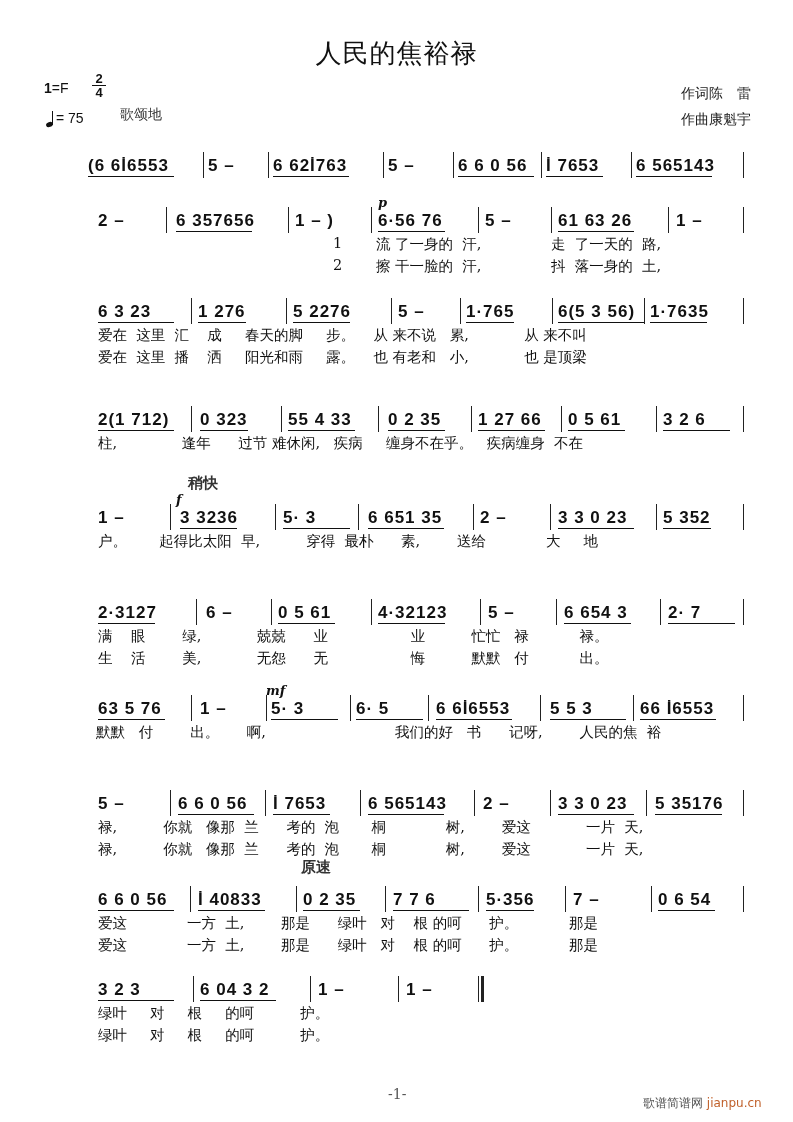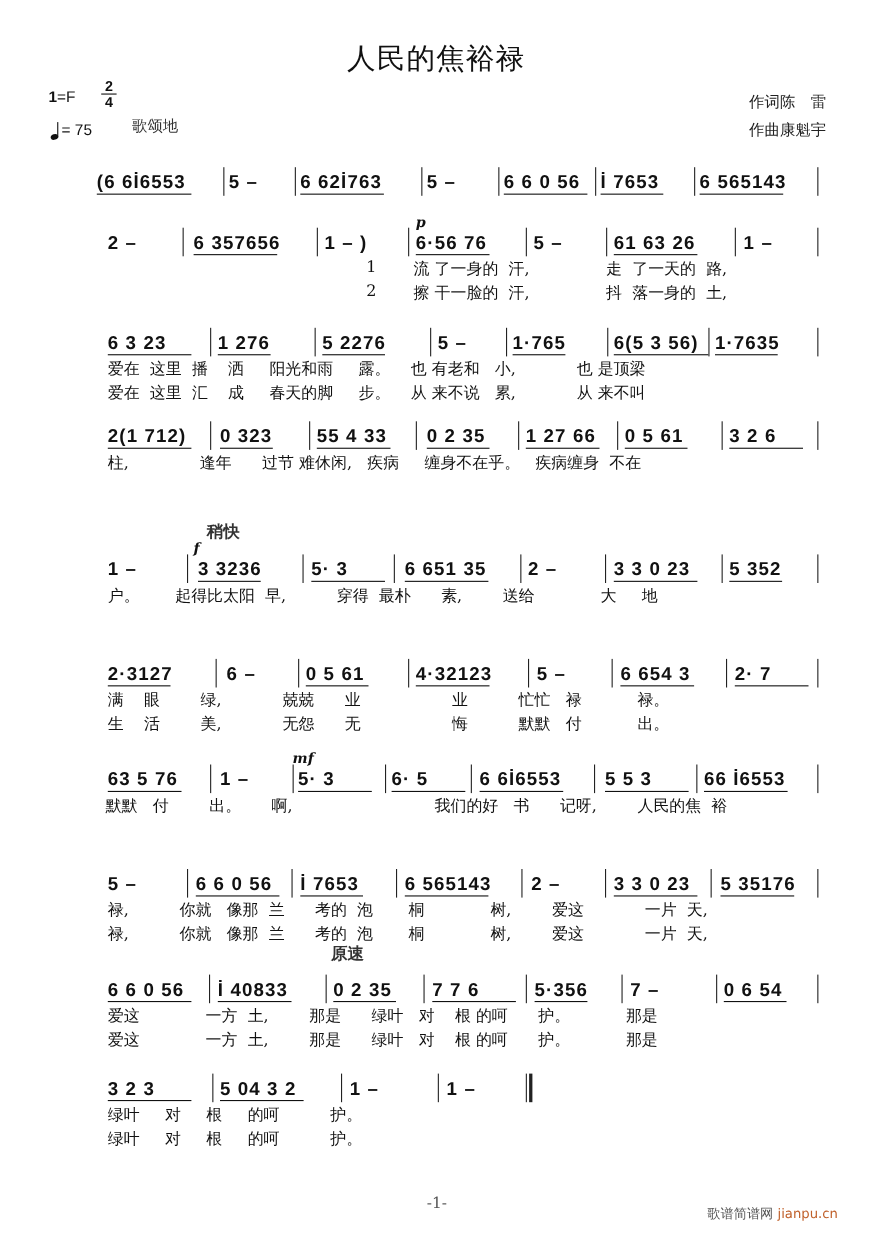--- a/index.html
+++ b/index.html
@@ -160,24 +160,24 @@
           <div class="ul1" style="left: 0px; top: 26px; width: 57px;"></div>
         </div>
         <div class="bar" style="left: 103px;"></div>
         <div class="bar" style="left: 198px;"></div>
         <div class="bar" style="left: 303px;"></div>
         <div class="bar" style="left: 372px;"></div>
         <div class="bar" style="left: 464px;"></div>
         <div class="bar" style="left: 556px;"></div>
         <div class="bar" style="left: 655px;"></div>
       </div>
+      <div class="lyric"><span style="left: 10px;">爱在  这里  汇    成     春天的脚     步。    从 来不说   累,            从 来不叫</span></div>
       <div class="lyric"><span style="left: 10px;">爱在  这里  播    洒     阳光和雨     露。    也 有老和   小,            也 是顶梁</span></div>
-      <div class="lyric"><span style="left: 10px;">爱在  这里  汇    成     春天的脚     步。    从 来不说   累,            从 来不叫</span></div>
-    </div>
-    <div class="system" style="top: 381px;">
+    </div>
+    <div class="system" style="top: 404px;">
       <div class="notes">
         <div class="measure" style="left: 10px;">
           <span class="measure-text">2(1 712)</span>
           <div class="ul1" style="left: 0px; top: 26px; width: 76px;"></div>
         </div>
         <div class="measure" style="left: 112px;">
           <span class="measure-text">0 323</span>
           <div class="ul1" style="left: 0px; top: 26px; width: 47.5px;"></div>
         </div>
         <div class="measure" style="left: 200px;">
@@ -409,21 +409,21 @@
       <div class="lyric"><span style="left: 10px;">爱这             一方  土,        那是      绿叶   对    根 的呵      护。           那是</span></div>
       <div class="lyric"><span style="left: 10px;">爱这             一方  土,        那是      绿叶   对    根 的呵      护。           那是</span></div>
     </div>
     <div class="system" style="top: 974px;">
       <div class="notes">
         <div class="measure" style="left: 10px;">
           <span class="measure-text">3 2    3</span>
           <div class="ul1" style="left: 0px; top: 26px; width: 76px;"></div>
         </div>
         <div class="measure" style="left: 112px;">
-          <span class="measure-text">5 04 3 2</span>
+          <span class="measure-text">6 04 3 2</span>
           <div class="ul1" style="left: 0px; top: 26px; width: 76px;"></div>
         </div>
         <div class="measure" style="left: 230px;">
           <span class="measure-text">1   –</span>
         </div>
         <div class="measure" style="left: 318px;">
           <span class="measure-text">1   –</span>
         </div>
         <div class="bar" style="left: 105px;"></div>
         <div class="bar" style="left: 222px;"></div>

